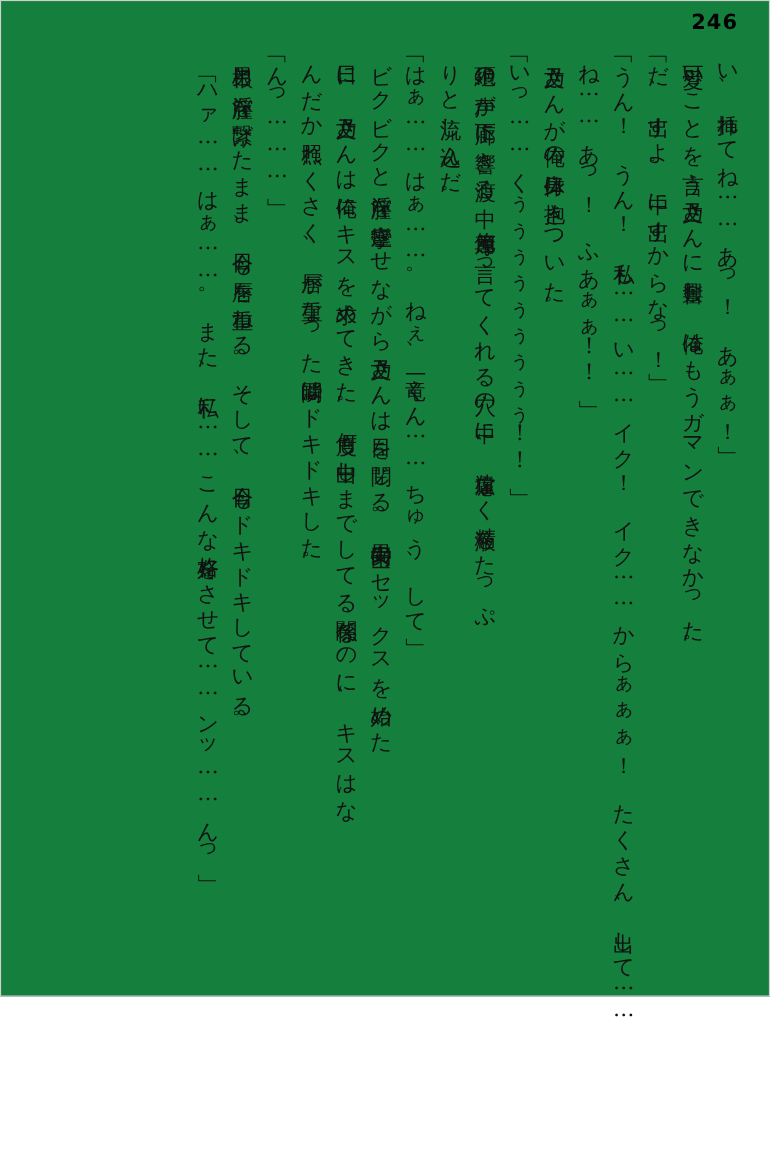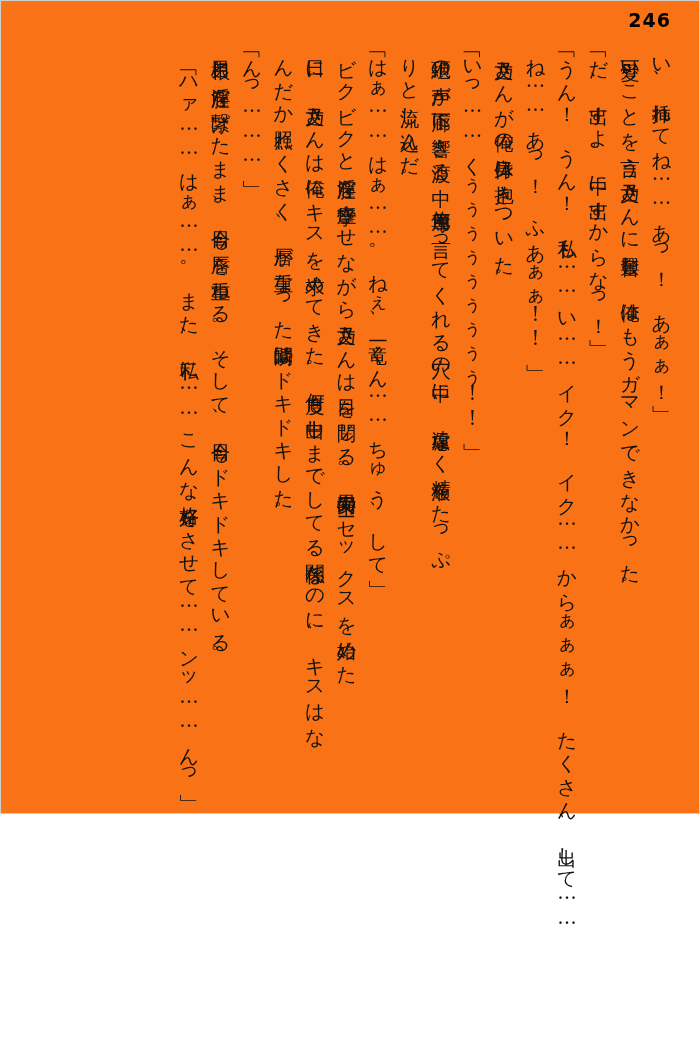--- a/index.html
+++ b/index.html
@@ -11,23 +11,23 @@
     width: 700px;
     height: 1050px;
     font-family: "DejaVu Serif", "Liberation Serif", serif;
     color: #111111;
     overflow: hidden;
   }
 
   .page {
     position: relative;
     width: 700px;
-    height: 814px;
+    height: 906px;
     box-sizing: border-box;
-    background: #f97316;
+    background: #15803d;
     border: 1px solid #cfcfcf;
   }
 
   .page-number {
     position: absolute;
     top: 8px;
     right: 28px;
     font-size: 19px;
     font-weight: bold;
     letter-spacing: 1px;

